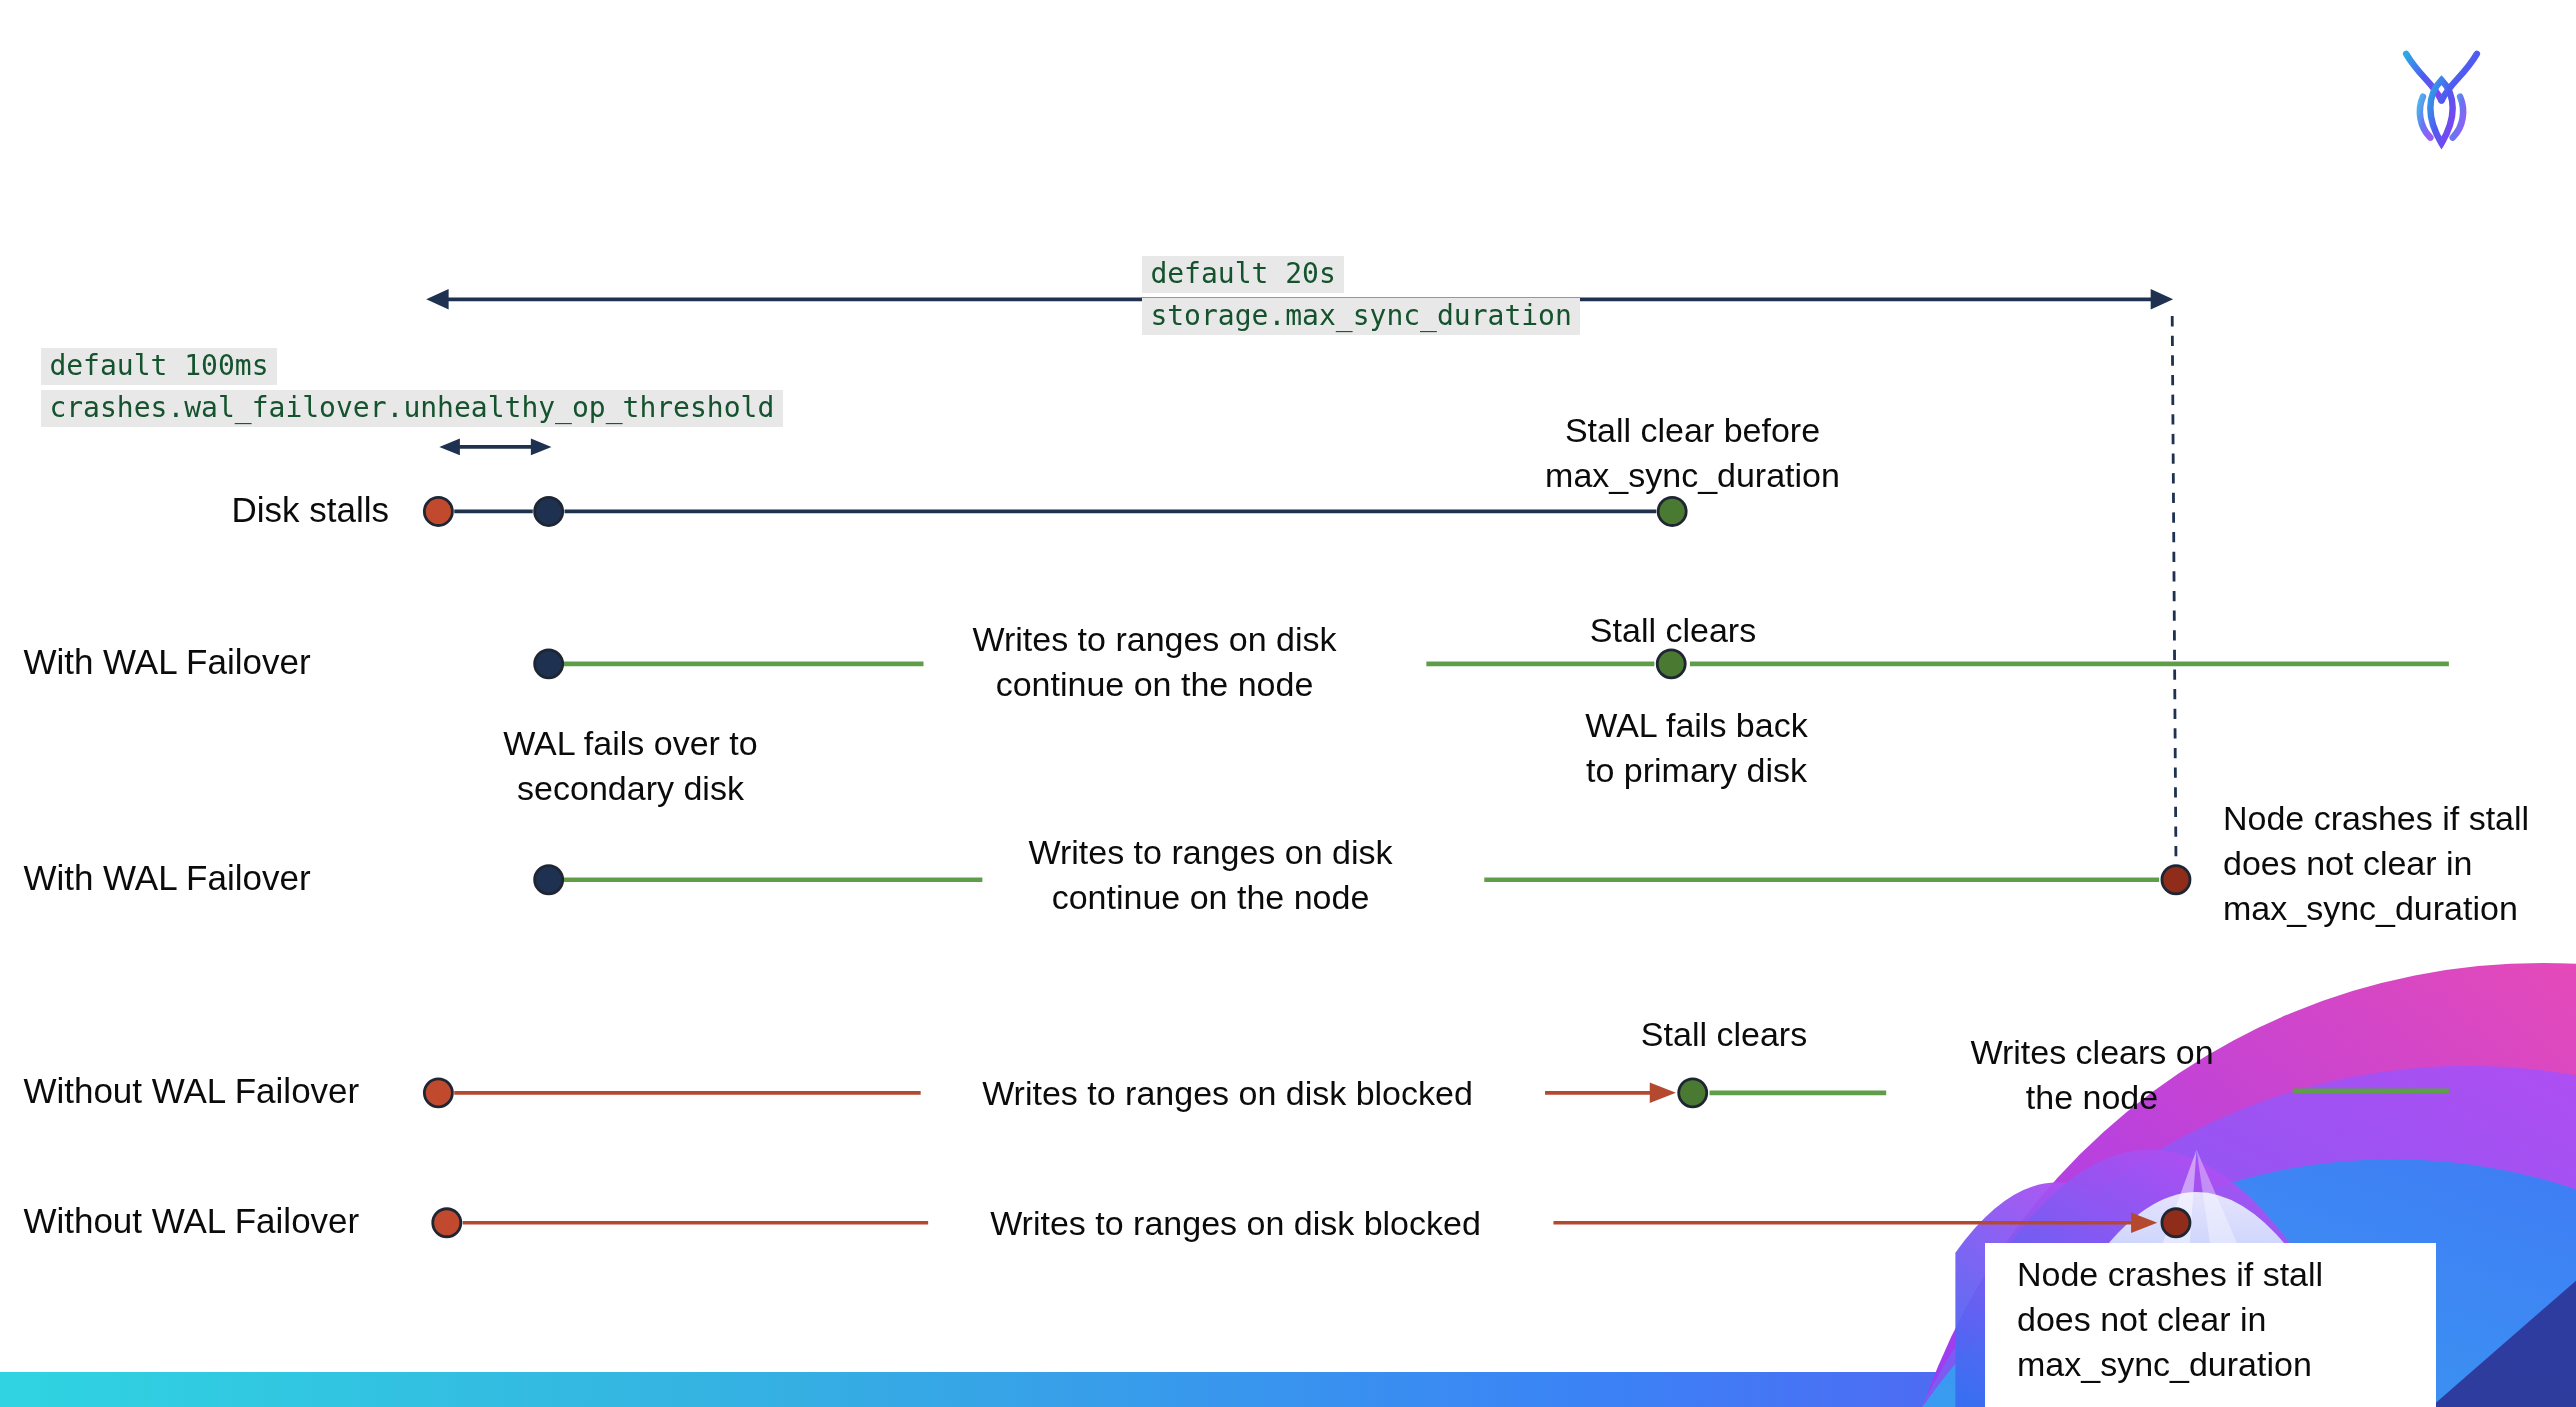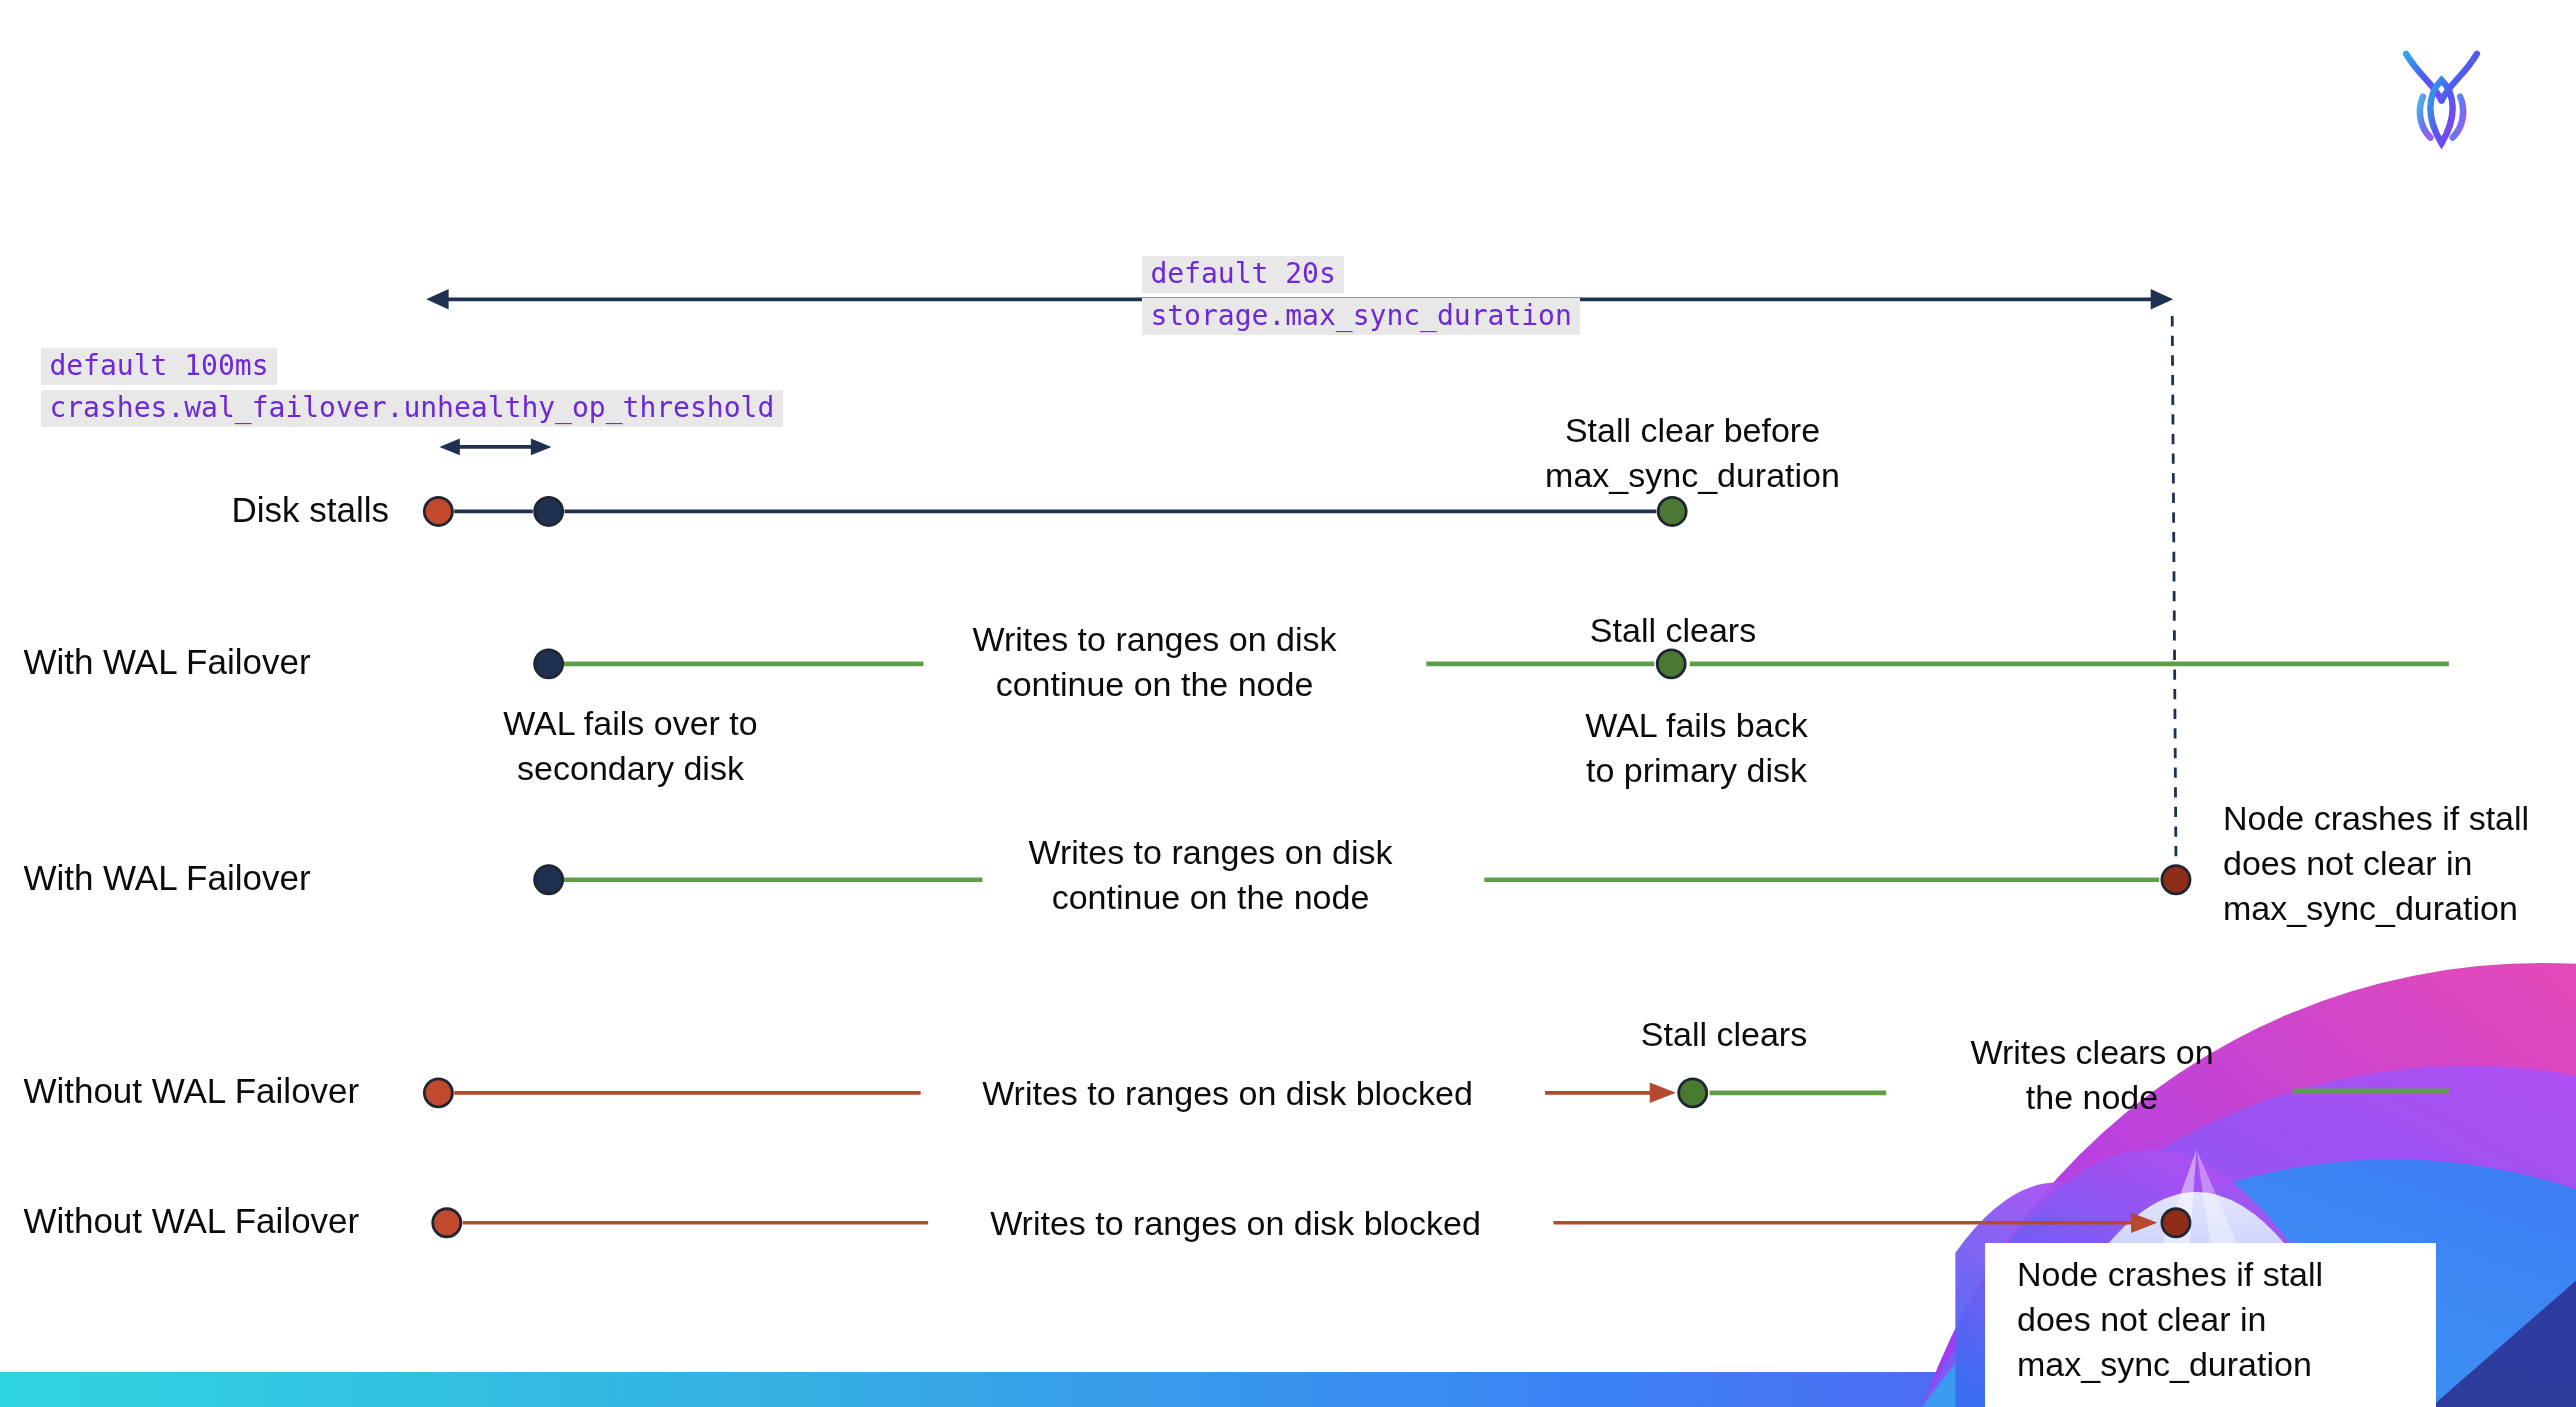--- a/index.html
+++ b/index.html
@@ -4,21 +4,21 @@
 <style>
   * { margin:0; padding:0; box-sizing:border-box; }
   html,body { width:2576px; height:1408px; background:#ffffff; }
   body { font-family:"Liberation Sans", sans-serif; color:#0b0b0b; }
   .slide { position:relative; width:2576px; height:1408px; overflow:hidden; background:#ffffff; }
   .abs { position:absolute; }
   .title { left:65px; top:34px; font-size:97px; font-weight:800; letter-spacing:-1.9px; color:#060606; }
   .rowlabel { font-size:35px; color:#0b0b0b; white-space:nowrap; }
   .note { font-size:34px; line-height:1.32; color:#0b0b0b; white-space:pre-line; }
   .center { text-align:center; }
-  .mono-block { font-family:"DejaVu Sans Mono","Liberation Mono",monospace; font-size:28px; color:#6d28d9; line-height:1.0; }
+  .mono-block { font-family:"DejaVu Sans Mono","Liberation Mono",monospace; font-size:28px; color:#14532d; line-height:1.0; }
   .mono-block .hl { display:inline-block; background:#e8e8e8; padding:3.7px 8.4px 5.6px 8.4px; }
   .mono-line { margin-bottom:4.7px; }
   .bottombar { left:0; top:1372px; width:2576px; height:36px;
     background:linear-gradient(90deg,#2fd4e1 0%,#35b0e2 30%,#3b82f6 62%,#5b5bf0 85%,#6d3bdf 100%); }
   .whitebox { left:1985px; top:1243px; width:451px; height:165px; background:#ffffff; }
   .whitebox .note { position:absolute; left:32px; top:9.3px; width:393px; }
   svg { display:block; }
 </style>
 </head>
 <body>
@@ -154,21 +154,21 @@
   <div class="abs rowlabel" style="left:23.4px; top:858px;">With WAL Failover</div>
   <div class="abs rowlabel" style="left:23.4px; top:1071px;">Without WAL Failover</div>
   <div class="abs rowlabel" style="left:23.4px; top:1201px;">Without WAL Failover</div>
 
   <div class="abs note center" style="left:1496px; top:408px; width:393px;">Stall clear before
 max_sync_duration</div>
 
   <div class="abs note center" style="left:944px; top:617px; width:421px;">Writes to ranges on disk
 continue on the node</div>
   <div class="abs note center" style="left:1533px; top:608px; width:280px;">Stall clears</div>
-  <div class="abs note center" style="left:439px; top:701px; width:383px;text-align:center;">WAL fails over to
+  <div class="abs note center" style="left:439px; top:721px; width:383px;text-align:center;">WAL fails over to
 secondary disk</div>
   <div class="abs note center" style="left:1505px; top:703px; width:383px;">WAL fails  back
 to primary disk</div>
 
   <div class="abs note center" style="left:1005px; top:830px; width:411px;">Writes to ranges on disk
 continue on the node</div>
   <div class="abs note" style="left:2223px; top:796px; width:355px;">Node crashes if stall
 does not clear in
 max_sync_duration</div>
 

